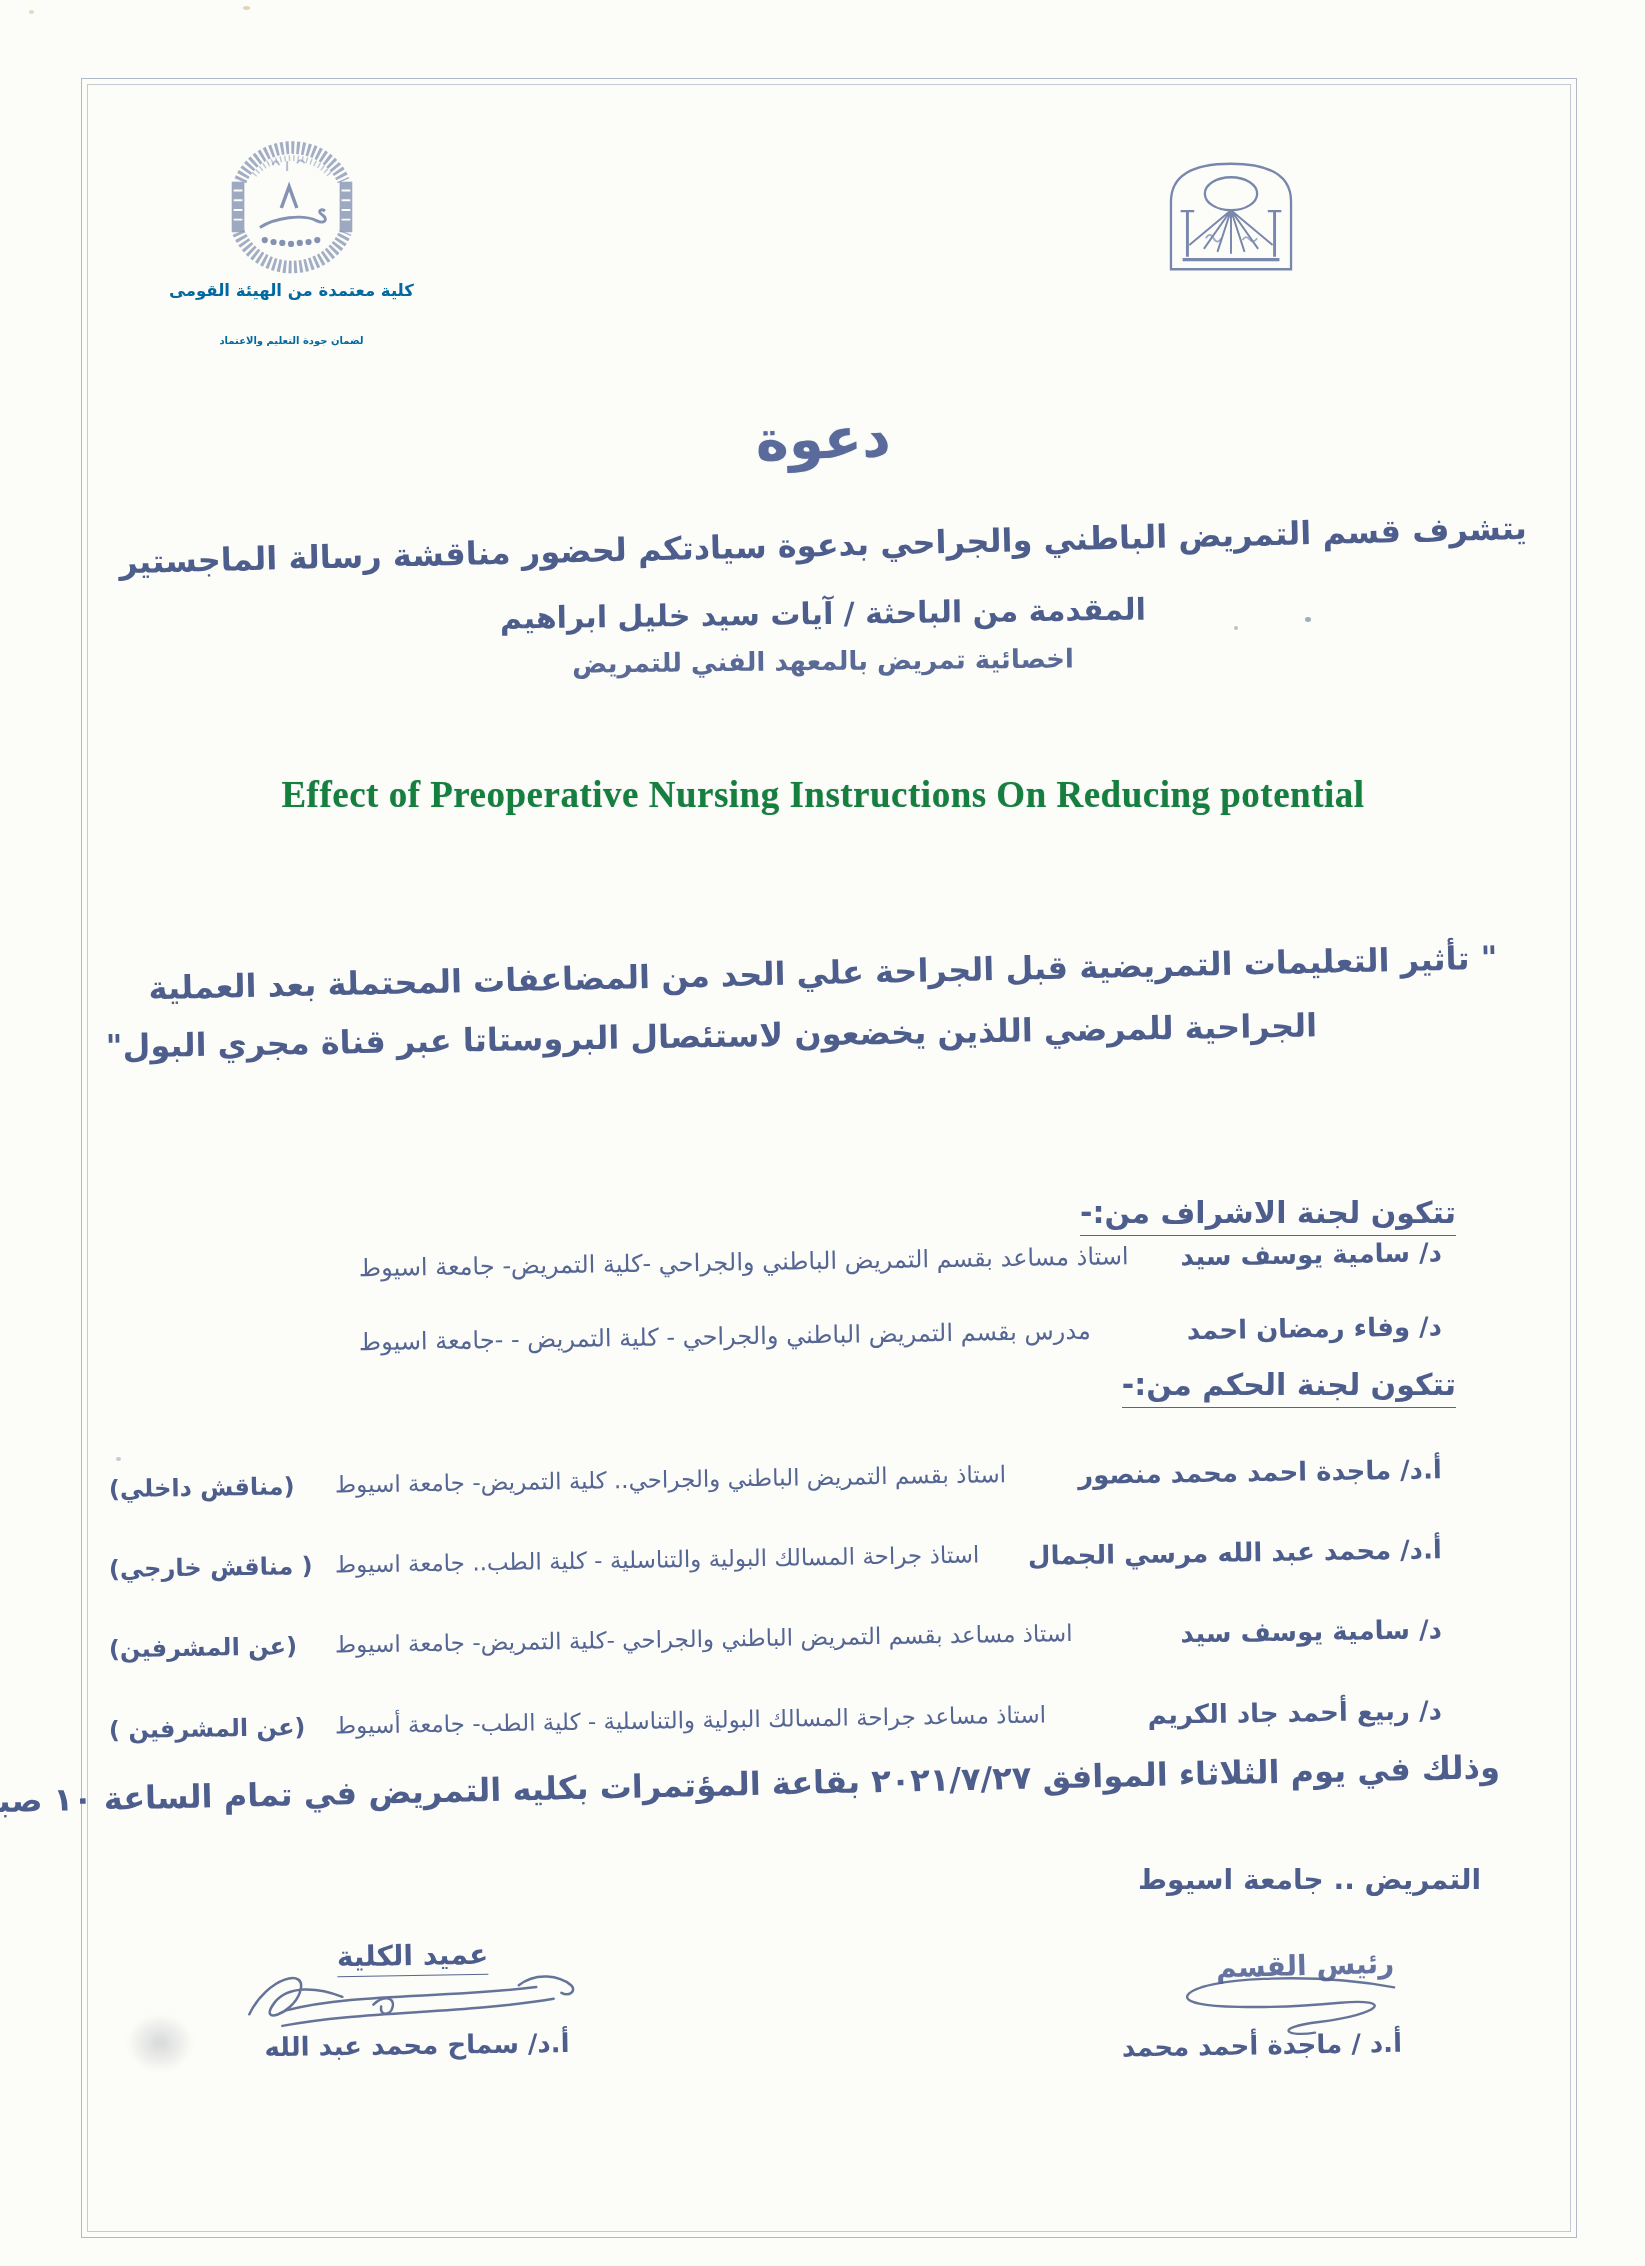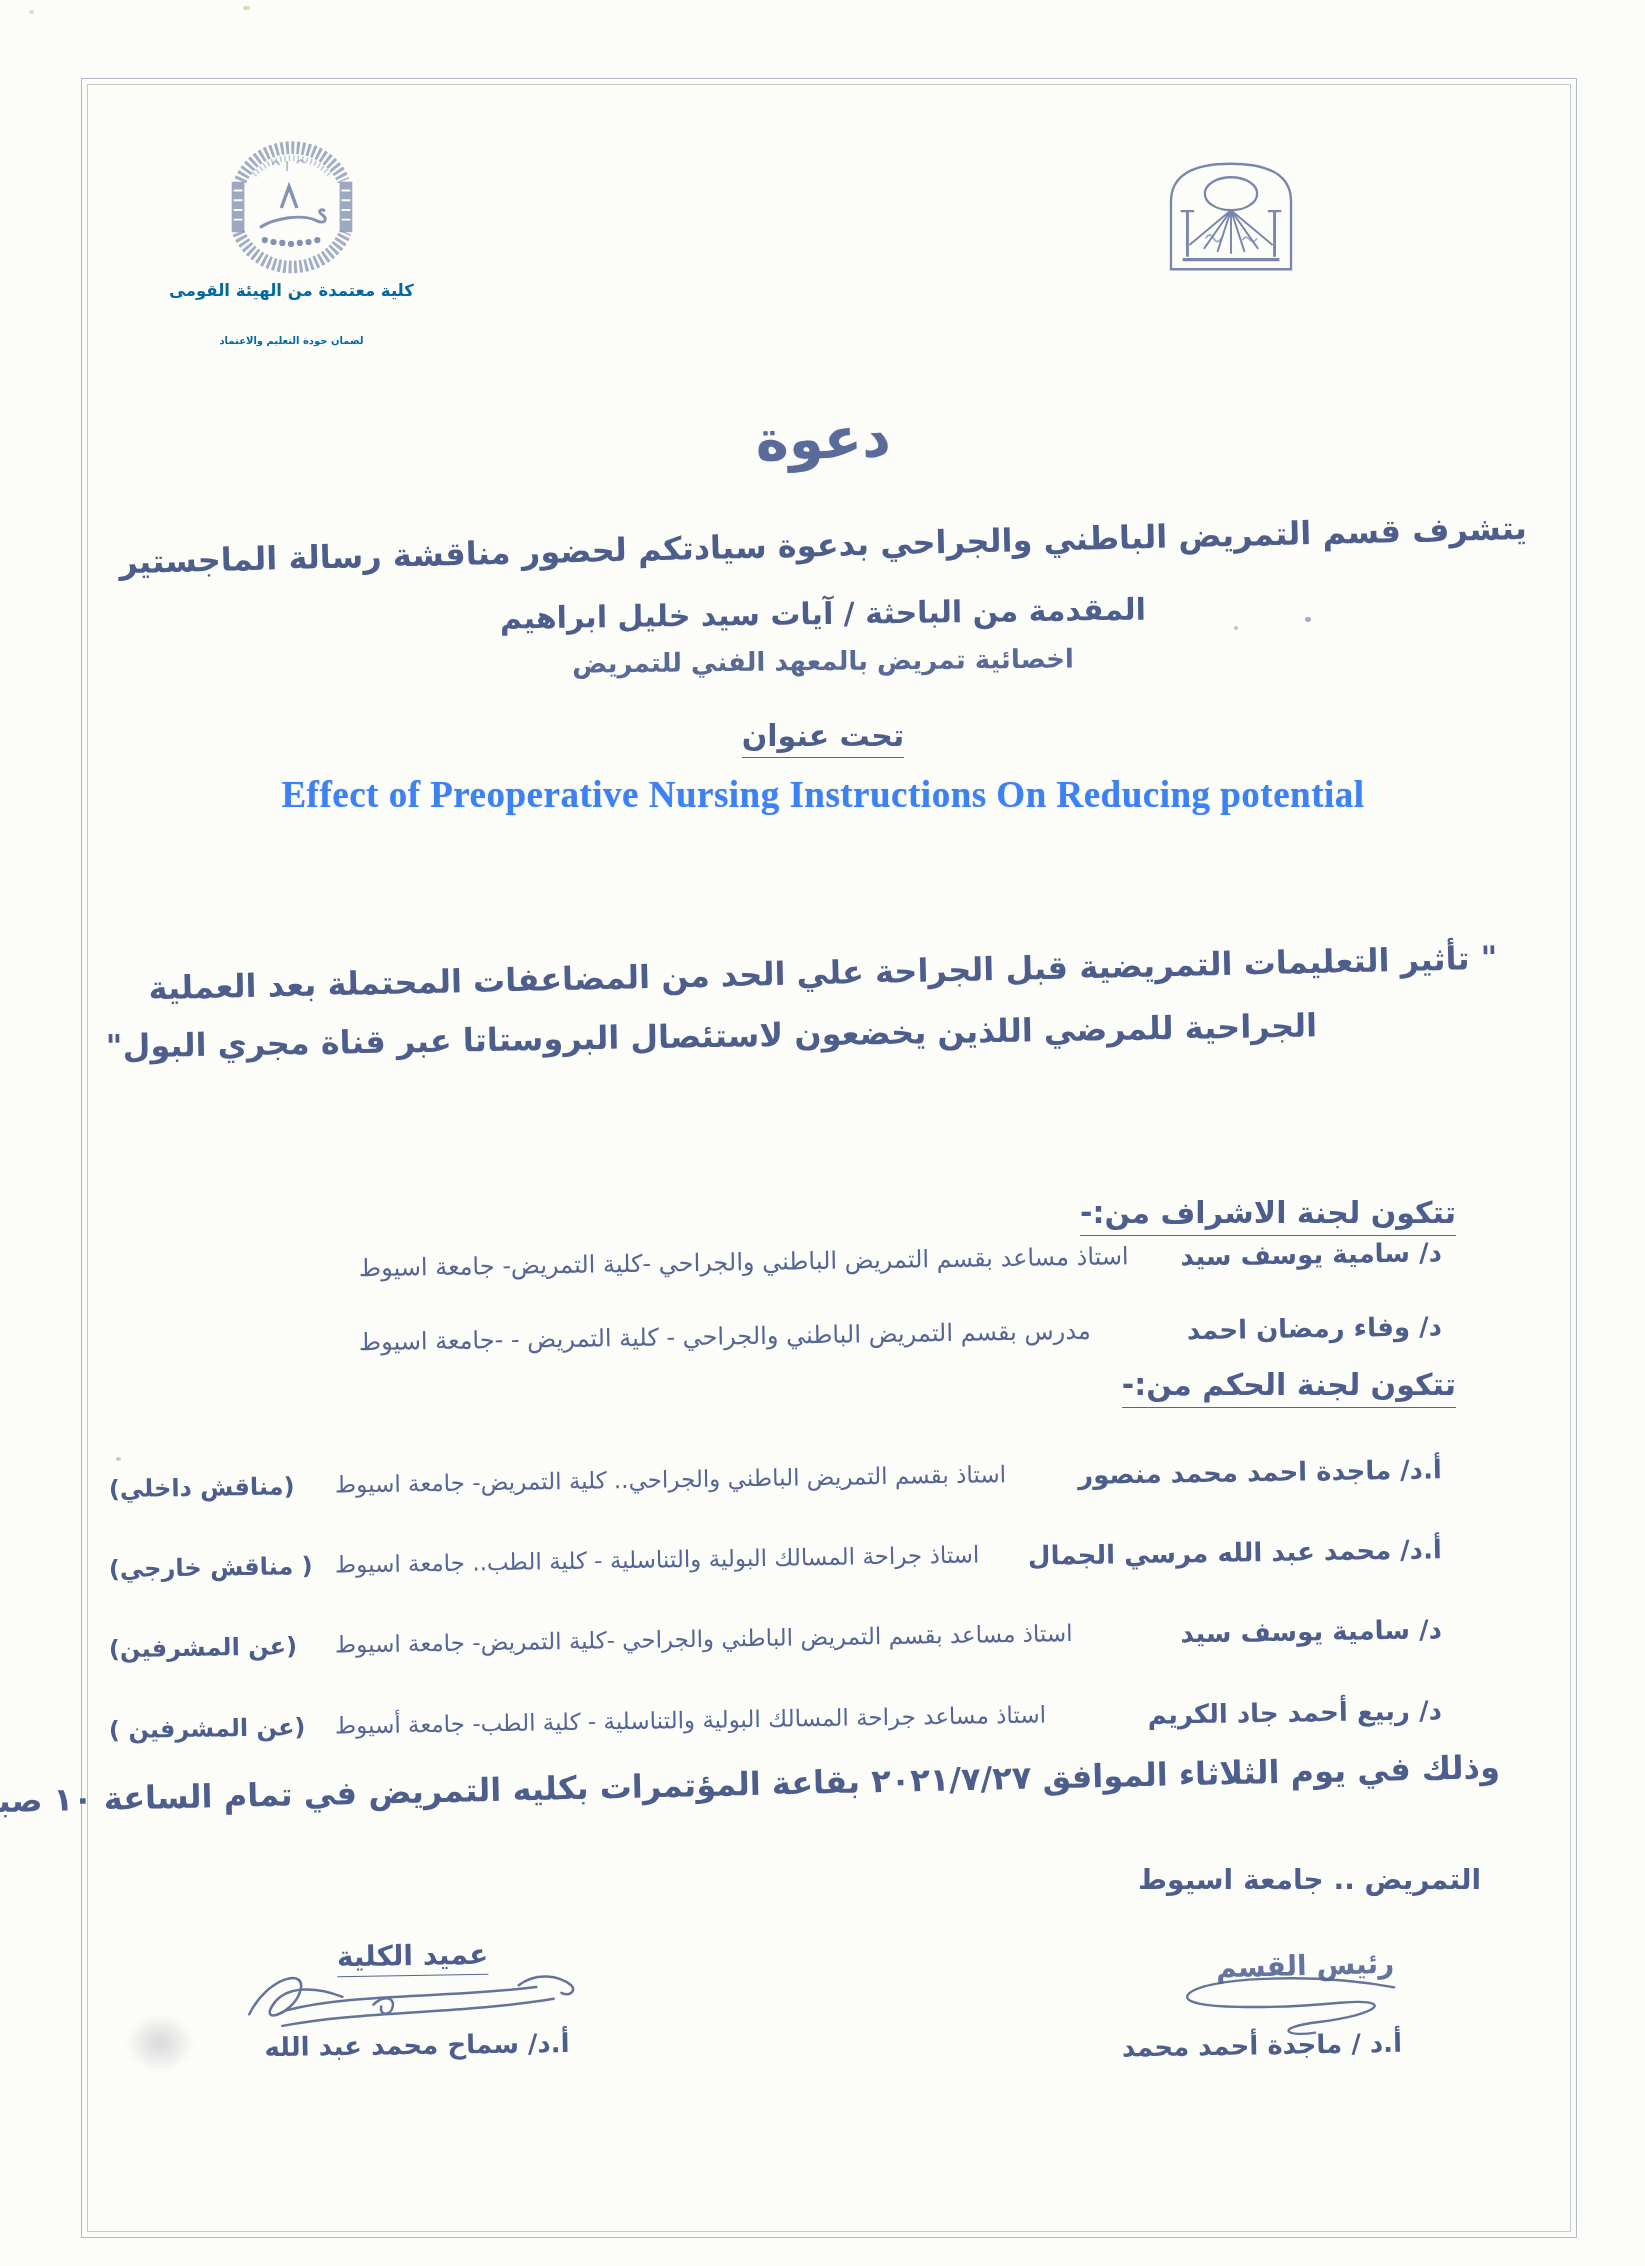--- a/index.html
+++ b/index.html
@@ -29,21 +29,21 @@
     text-shadow:0 0 1px rgba(90,107,155,.45);
   }
   .intro1{top:526px;font-size:32px;transform:rotate(-1.4deg);}
   .intro2{top:596px;font-size:30px;transform:rotate(-.8deg);}
   .intro3{top:646px;font-size:26px;transform:rotate(-.6deg);color:#5a6a97;}
   .under-title{top:718px;font-size:30px;}
   .under-title span{border-bottom:1.9px solid #55658f;padding-bottom:3.9px;}
   .eng{
     font-family:"Liberation Serif","DejaVu Serif",serif;
     font-size:37px;font-weight:bold;letter-spacing:0.5px;
-    color:#3b82f6;text-shadow:0 0 1px rgba(80,95,140,.5);
+    color:#15803d;text-shadow:0 0 1px rgba(80,95,140,.5);
   }
   .eng1{top:773px;} .eng2{top:833px;} .eng3{top:892px;}
   .quote1{top:954px;font-size:32px;transform:rotate(-1.3deg);}
   .quote2{top:1017px;left:0;right:223px;font-size:32px;transform:rotate(-1deg);}
   .sec-head{font-size:30px;font-weight:bold;margin-top:32px;}
   .sec-head span{border-bottom:1.9px solid #55658f;padding-bottom:4.9px;}
   .sup-head{top:1163px;right:190px;}
   .jury-head{top:1335px;right:190px;}
   .row{position:absolute;left:0;width:100%;height:54px;transform:rotate(-.9deg);transform-origin:right center;}
   .row .name{position:absolute;right:204px;font-size:26px;font-weight:bold;}
@@ -117,23 +117,20 @@
       <path d="M 46,86 q 4,-7 8,0 q 4,7 8,0 M 84,88 q 3,-6 7,-1 q 4,5 8,-1" stroke-width="1.8" opacity=".7"></path>
     </g>
   </svg>
 
   <div class="abs ctr rtl doc-title">دعوة</div>
 
   <div class="abs ctr rtl ink b nw intro1">يتشرف قسم  التمريض الباطني والجراحي  بدعوة سيادتكم لحضور مناقشة رسالة الماجستير</div>
   <div class="abs ctr rtl ink b nw intro2">المقدمة من الباحثة / آيات سيد خليل ابراهيم</div>
   <div class="abs ctr rtl b nw intro3">اخصائية تمريض بالمعهد الفني للتمريض</div>
 
-  <div class="abs ctr rtl ink b under-title">
-    <span>تحت عنوان</span>
-  </div>
 
   <div class="abs ctr eng eng1 nw">Effect of Preoperative Nursing Instructions On Reducing potential</div>
 
   <div class="abs ctr rtl ink b nw quote1">" تأثير التعليمات التمريضية قبل الجراحة علي الحد من المضاعفات المحتملة بعد العملية</div>
   <div class="abs rtl ink b nw quote2" style="text-align:center;">الجراحية  للمرضي اللذين يخضعون لاستئصال البروستاتا عبر قناة مجري البول"</div>
 
   <div class="abs rtl ink sec-head sup-head">
     <span>تتكون لجنة الاشراف من:-</span>
   </div>
   <div class="row sup-row sup1">

